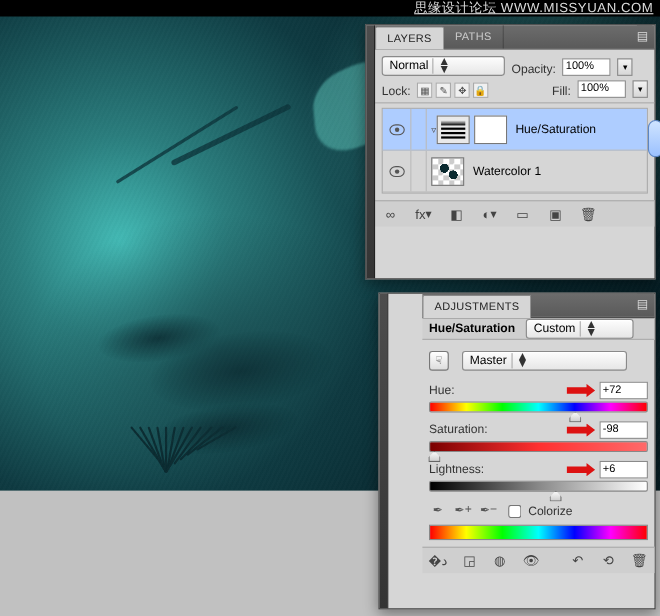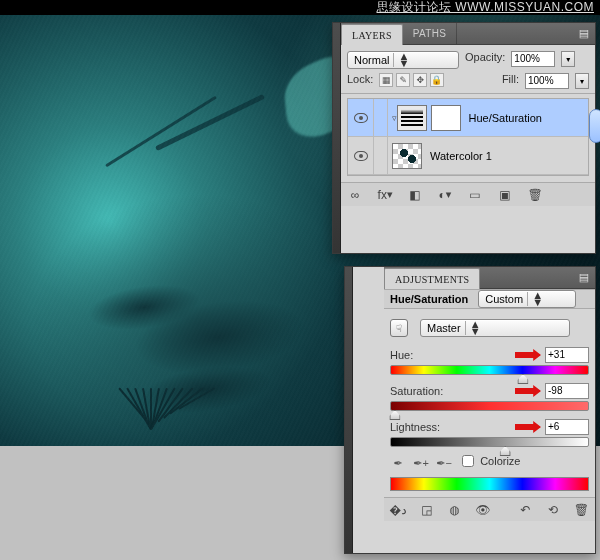--- a/index.html
+++ b/index.html
@@ -33,28 +33,28 @@
       radial-gradient(ellipse 90px 30px at 130px 130px, #0a2a30 0%, rgba(10,42,48,0) 72%);
     transform:rotate(-8deg);
   }
   .fringe span{ position:absolute; width:2px; height:42px; background:#0a2a30; border-radius:1px; transform-origin:top center; }
 
   
   .panel { position:absolute; background:#d6d6d6; border:1px solid #3a3a3a; box-shadow:0 4px 12px rgba(0,0,0,.4); }
   .panel-grip { position:absolute; left:0; top:0; width:8px; height:100%; background:linear-gradient(#4d4d4d,#343434); border-right:1px solid #222; }
   .panel-head { position:relative; margin-left:8px; height:22px; background:linear-gradient(#6c6c6c,#5a5a5a); display:flex; align-items:flex-end; border-bottom:1px solid #3f3f3f;}
   .tab { height:21px; padding:0 10px; line-height:21px; color:#ccc; cursor:pointer; border-right:1px solid rgba(0,0,0,.25); font-size:10px; letter-spacing:.03em;}
-  .tab.active { background:#d6d6d6; color:#222; border-top:1px solid #888; border-left:1px solid #888; border-right:1px solid #888; border-radius:2px 2px 0 0; position:relative; top:1px;font-family:Liberation Serif, serif;}
+  .tab.active { background:#d6d6d6; color:#222; border-top:1px solid #888; border-left:1px solid #888; border-right:1px solid #888; border-radius:2px 2px 0 0; position:relative; top:1px;}
   .panel-menu { margin-left:auto; width:22px; text-align:center; color:#ddd; line-height:21px; cursor:pointer; }
   .panel-x { position:absolute; right:2px; top:0; height:8px; line-height:8px; font-size:9px; width:14px; text-align:center; color:#ccc; background:#555; cursor:pointer; }
 
   .panel-body { margin-left:8px; padding:6px; }
 
   
-  .row { display:flex; align-items:flex-start; gap:6px; margin-bottom:4px; }
+  .row { display:flex; align-items:flex-end; gap:6px; margin-bottom:4px; }
   .label { color:#333; font-size:11px; }
   .select { display:inline-flex; align-items:center; height:18px; background:linear-gradient(#fdfdfd,#e6e6e6); border:1px solid #8a8a8a; border-radius:3px; padding:0 4px 0 6px; box-shadow:inset 0 1px 0 #fff; }
   .select .sep{ width:1px; height:14px; background:#aaa; margin:0 4px;}
   .select .arrows{ font-size:8px; line-height:7px; color:#333; display:flex; flex-direction:column; }
   .numfield { width:44px; height:16px; background:#fff; border:1px solid #8a8a8a; padding:0 2px; font-size:10px; line-height:14px; text-align:left; }
   .chev { width:14px; height:16px; background:linear-gradient(#f4f4f4,#d7d7d7); border:1px solid #8a8a8a; display:flex; align-items:center; justify-content:center; font-size:8px;}
 
   
   .divider { height:1px; background:#aaa; margin:2px -6px 4px; }
   .layerlist { border:1px solid #aaa; background:#d6d6d6; position:relative; }
@@ -243,21 +243,21 @@
             <span>▼</span>
           </span>
       </div>
     </div>
 
     <div class="slider-wrap">
       <div class="slider-label-row">
         <span class="label">Hue:</span>
         <span style="display:flex;align-items:center;gap:4px">
           <div class="arrow"></div>
-          <div class="numfield">+31</div>
+          <div class="numfield">+72</div>
         </span>
       </div>
       <div class="slider-track hue-grad">
         <div class="slider-handle" style="left:67%"></div>
       </div>
     </div>
 
     <div class="slider-wrap">
       <div class="slider-label-row">
         <span class="label">Saturation:</span>

